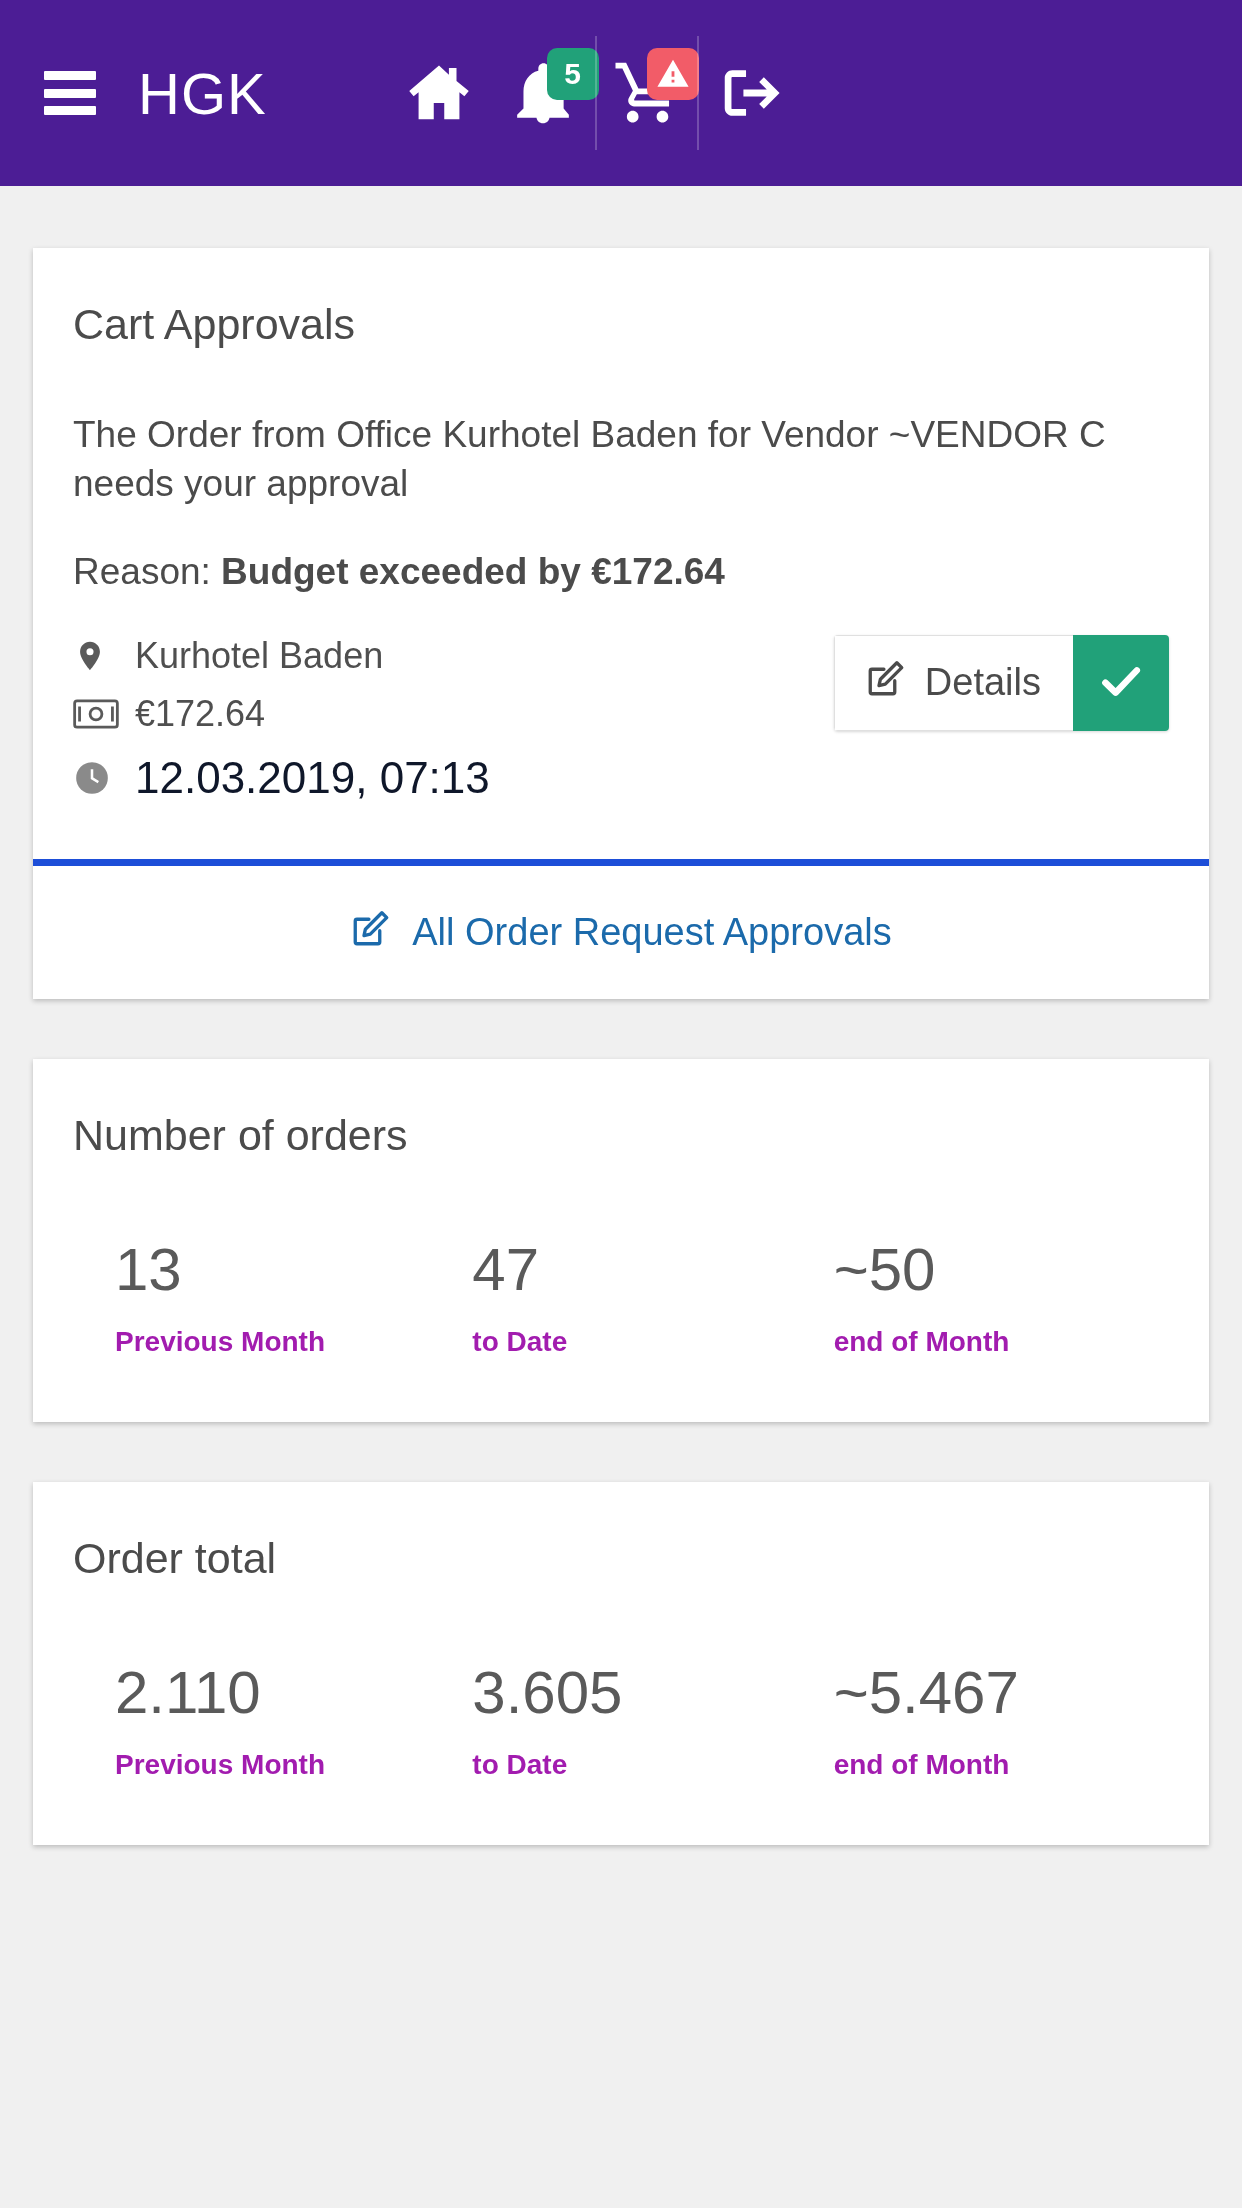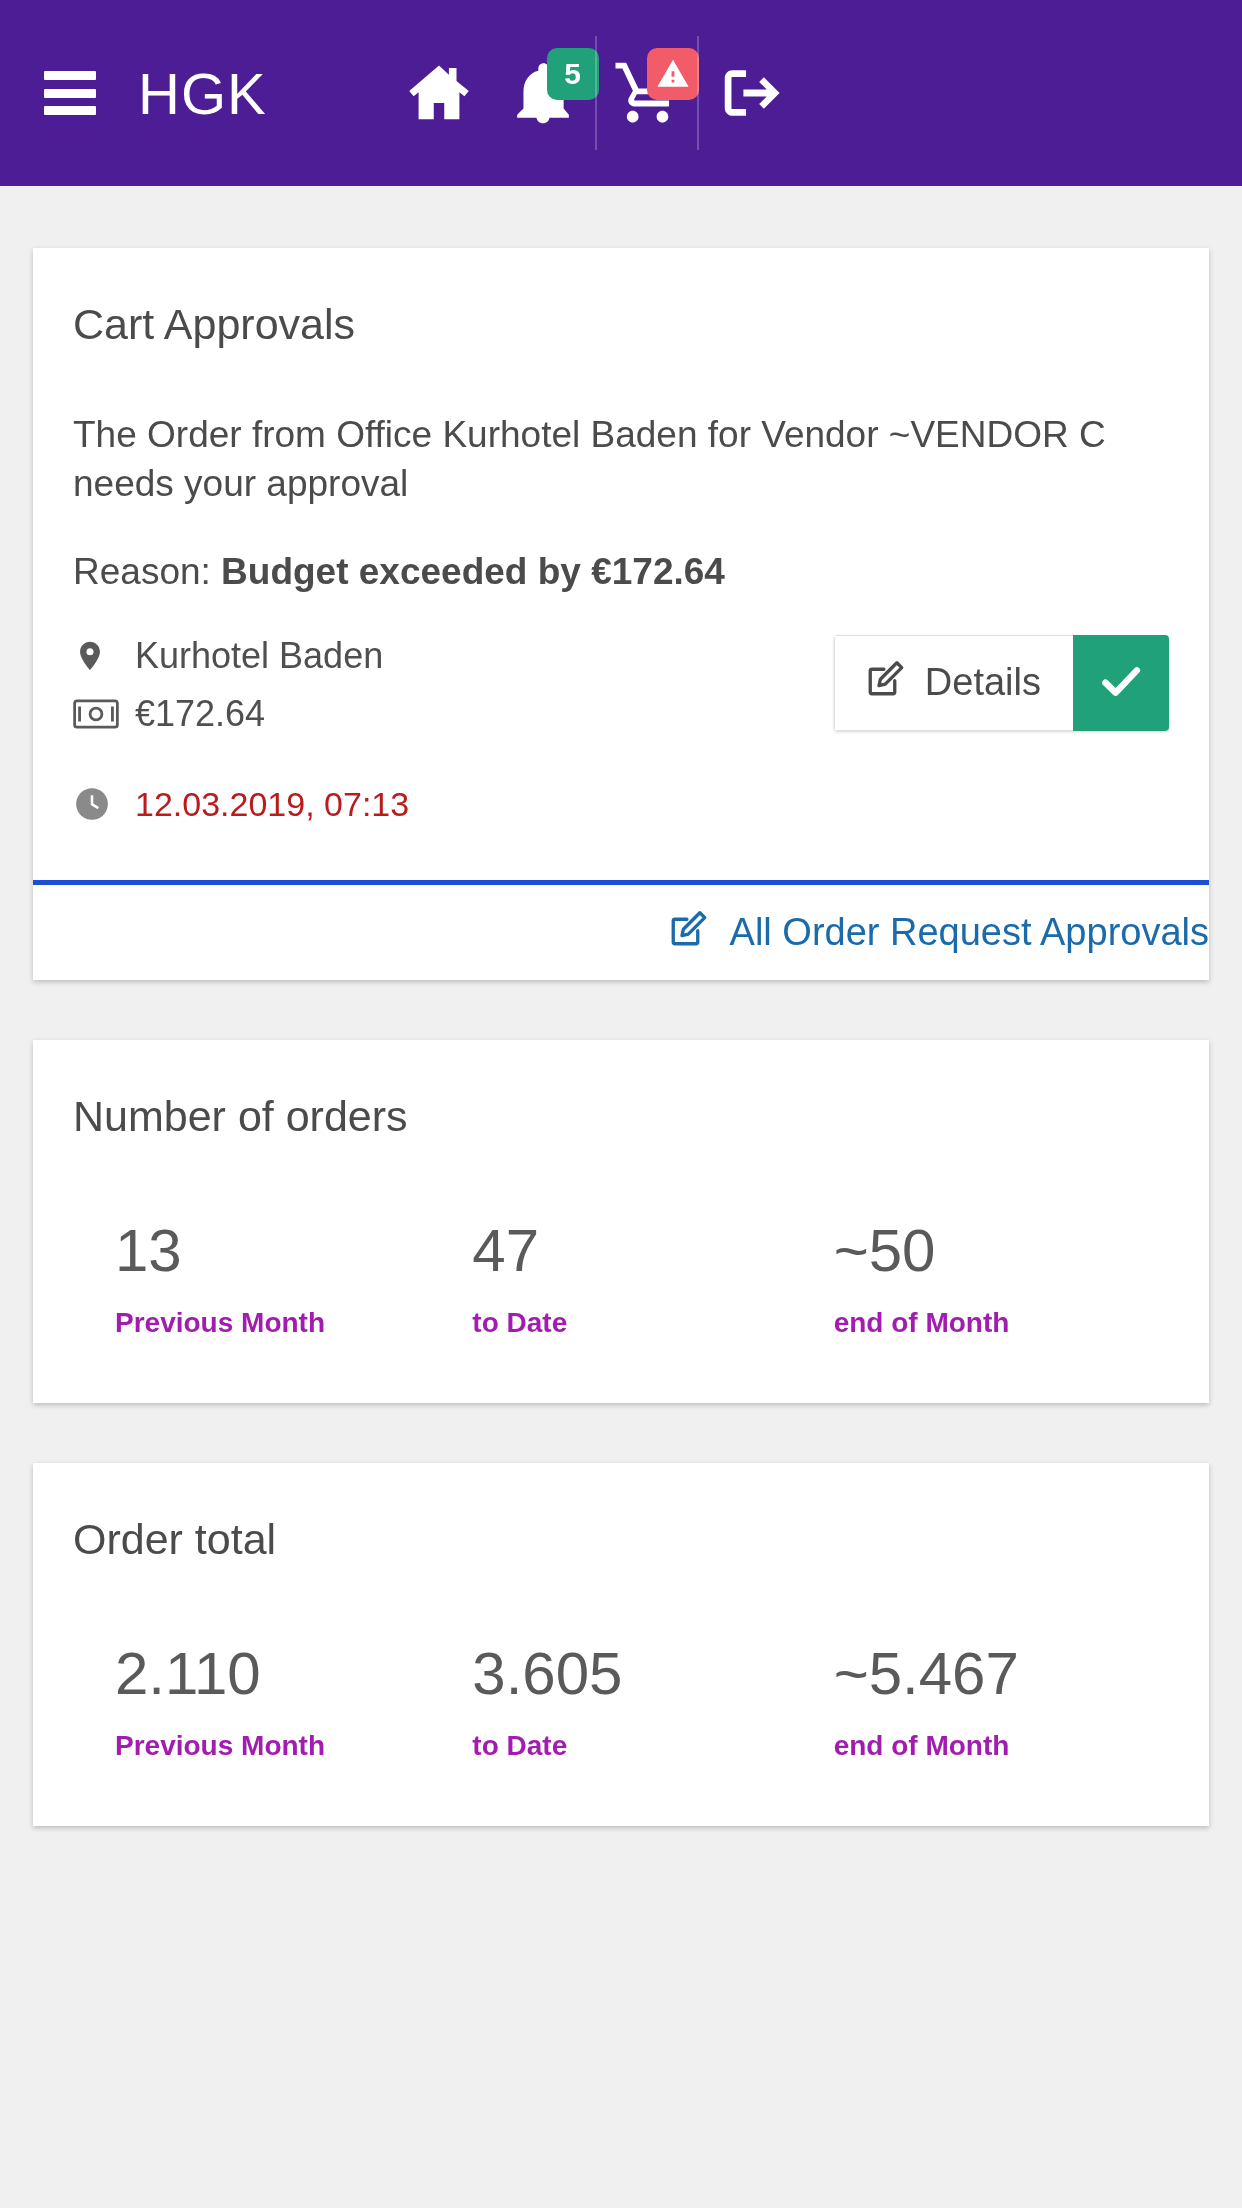--- a/index.html
+++ b/index.html
@@ -136,23 +136,23 @@
     color: #4f4f4f;
   }
   .meta-row .mi {
     width: 48px;
     display: flex;
     align-items: center;
     justify-content: flex-start;
     margin-right: 14px;
   }
   .meta-row.time {
-    margin-top: 50px;
-    color: #b91c1c;
-    font-size: 34px;
+    margin-top: 18px;
+    color: #0f172a;
+    font-size: 44px;
   }
 
   .btn-group {
     display: flex;
     align-items: stretch;
     border-radius: 4px;
     overflow: hidden;
     box-shadow: 0 1px 3px rgba(0,0,0,0.16);
     height: 96px;
     margin-top: 4px;
@@ -172,25 +172,25 @@
   .btn-approve {
     background: #21a179;
     width: 96px;
     display: flex;
     align-items: center;
     justify-content: center;
     cursor: pointer;
   }
 
   .card-footer {
-    border-top: 5px solid #1d4ed8;
-    height: 100px;
-    display: flex;
-    align-items: center;
-    justify-content: flex-end;
+    border-top: 7px solid #1d4ed8;
+    height: 140px;
+    display: flex;
+    align-items: center;
+    justify-content: center;
   }
   .footer-link {
     display: flex;
     align-items: center;
     gap: 20px;
     color: #1b6aab;
     font-size: 38px;
     cursor: pointer;
     text-decoration: none;
   }

